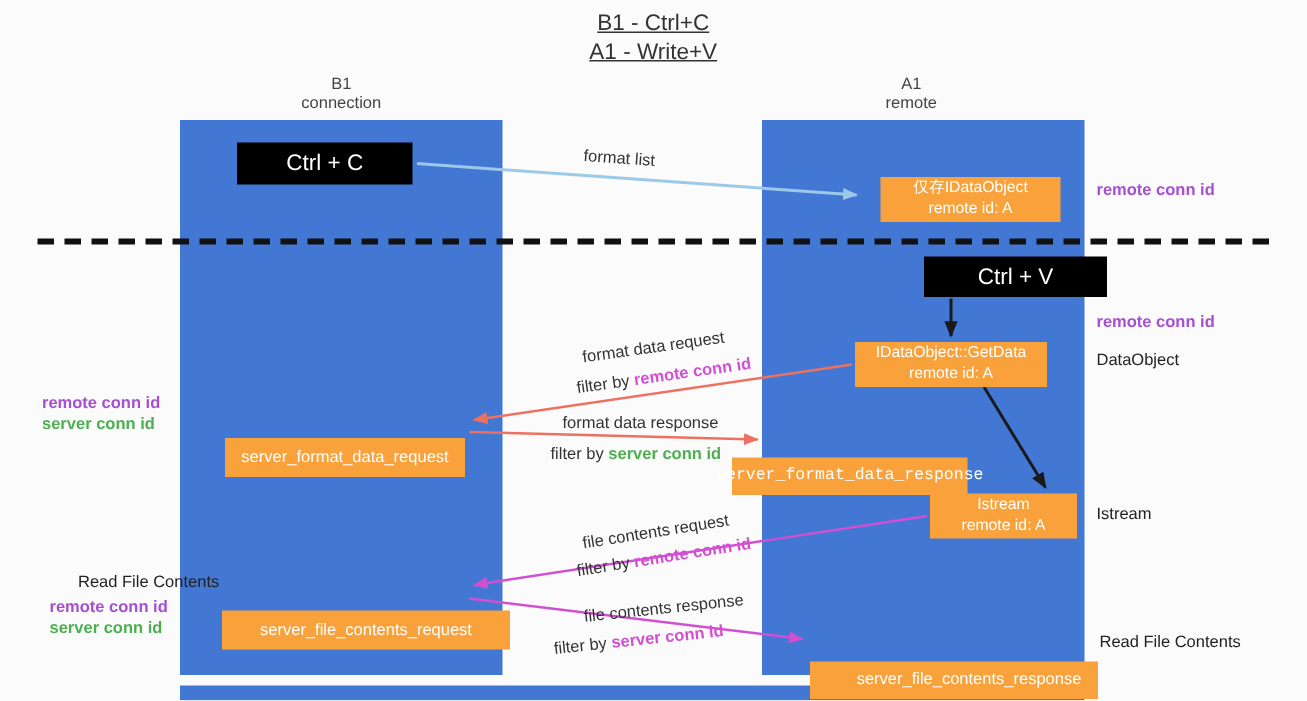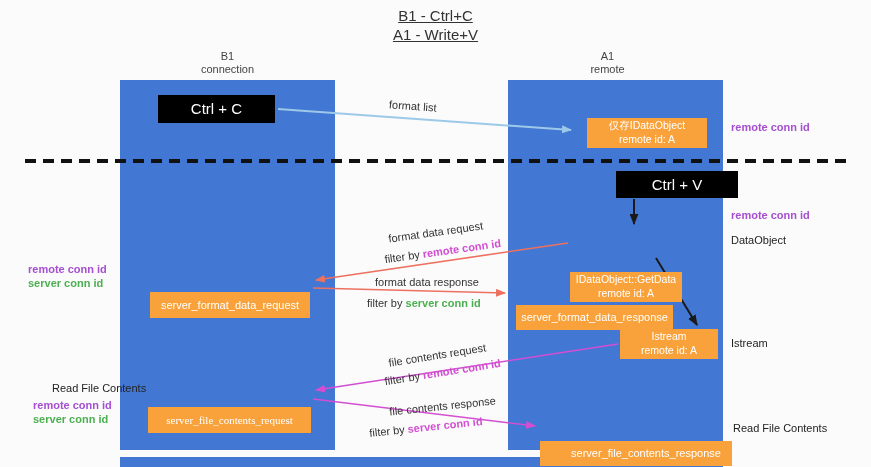--- a/index.html
+++ b/index.html
@@ -79,39 +79,39 @@
 
   <div class="box orange two-line" style="left:587px;top:118px;width:120px;height:30px;">
     <span>仅存IDataObject</span>
     <span>remote id: A</span>
   </div>
 
   <div class="box green-box" style="left:575px;top:171px;width:122px;height:27px;margin-left:41px;">
     <span>Ctrl + V</span>
   </div>
 
-  <div class="box orange two-line" style="left:570px;top:228px;width:112px;height:30px;margin-top:44px;">
+  <div class="box orange two-line" style="left:570px;top:228px;width:128px;height:30px;">
     <span>IDataObject::GetData</span>
     <span>remote id: A</span>
   </div>
 
   <div class="box orange one-line" style="left:150px;top:268px;width:160px;height:26px;">
     <span>server_format_data_request</span>
   </div>
 
-  <div class="box orange one-line" style="left:516px;top:281px;width:157px;height:25px;">
+  <div class="box orange one-line" style="left:488px;top:281px;width:157px;height:25px;font-family:Liberation Mono, monospace;">
     <span>server_format_data_response</span>
   </div>
 
   <div class="box orange two-line" style="left:620px;top:329px;width:98px;height:30px;">
     <span>Istream</span>
     <span>remote id: A</span>
   </div>
 
-  <div class="box orange one-line" style="left:148px;top:383px;width:163px;height:26px;font-family:Liberation Serif, serif;">
+  <div class="box orange one-line" style="left:148px;top:383px;width:192px;height:26px;">
     <span>server_file_contents_request</span>
   </div>
 
   <div class="box orange one-line" style="left:540px;top:417px;width:172px;height:25px;padding-left:20px;">
     <span>server_file_contents_response</span>
   </div>
 
   <div class="alabel" style="left:389px;top:100px;transform:rotate(4deg);">format list</div>
 
   <div class="alabel" style="left:388px;top:226px;transform:rotate(-8deg);">format data request</div>

